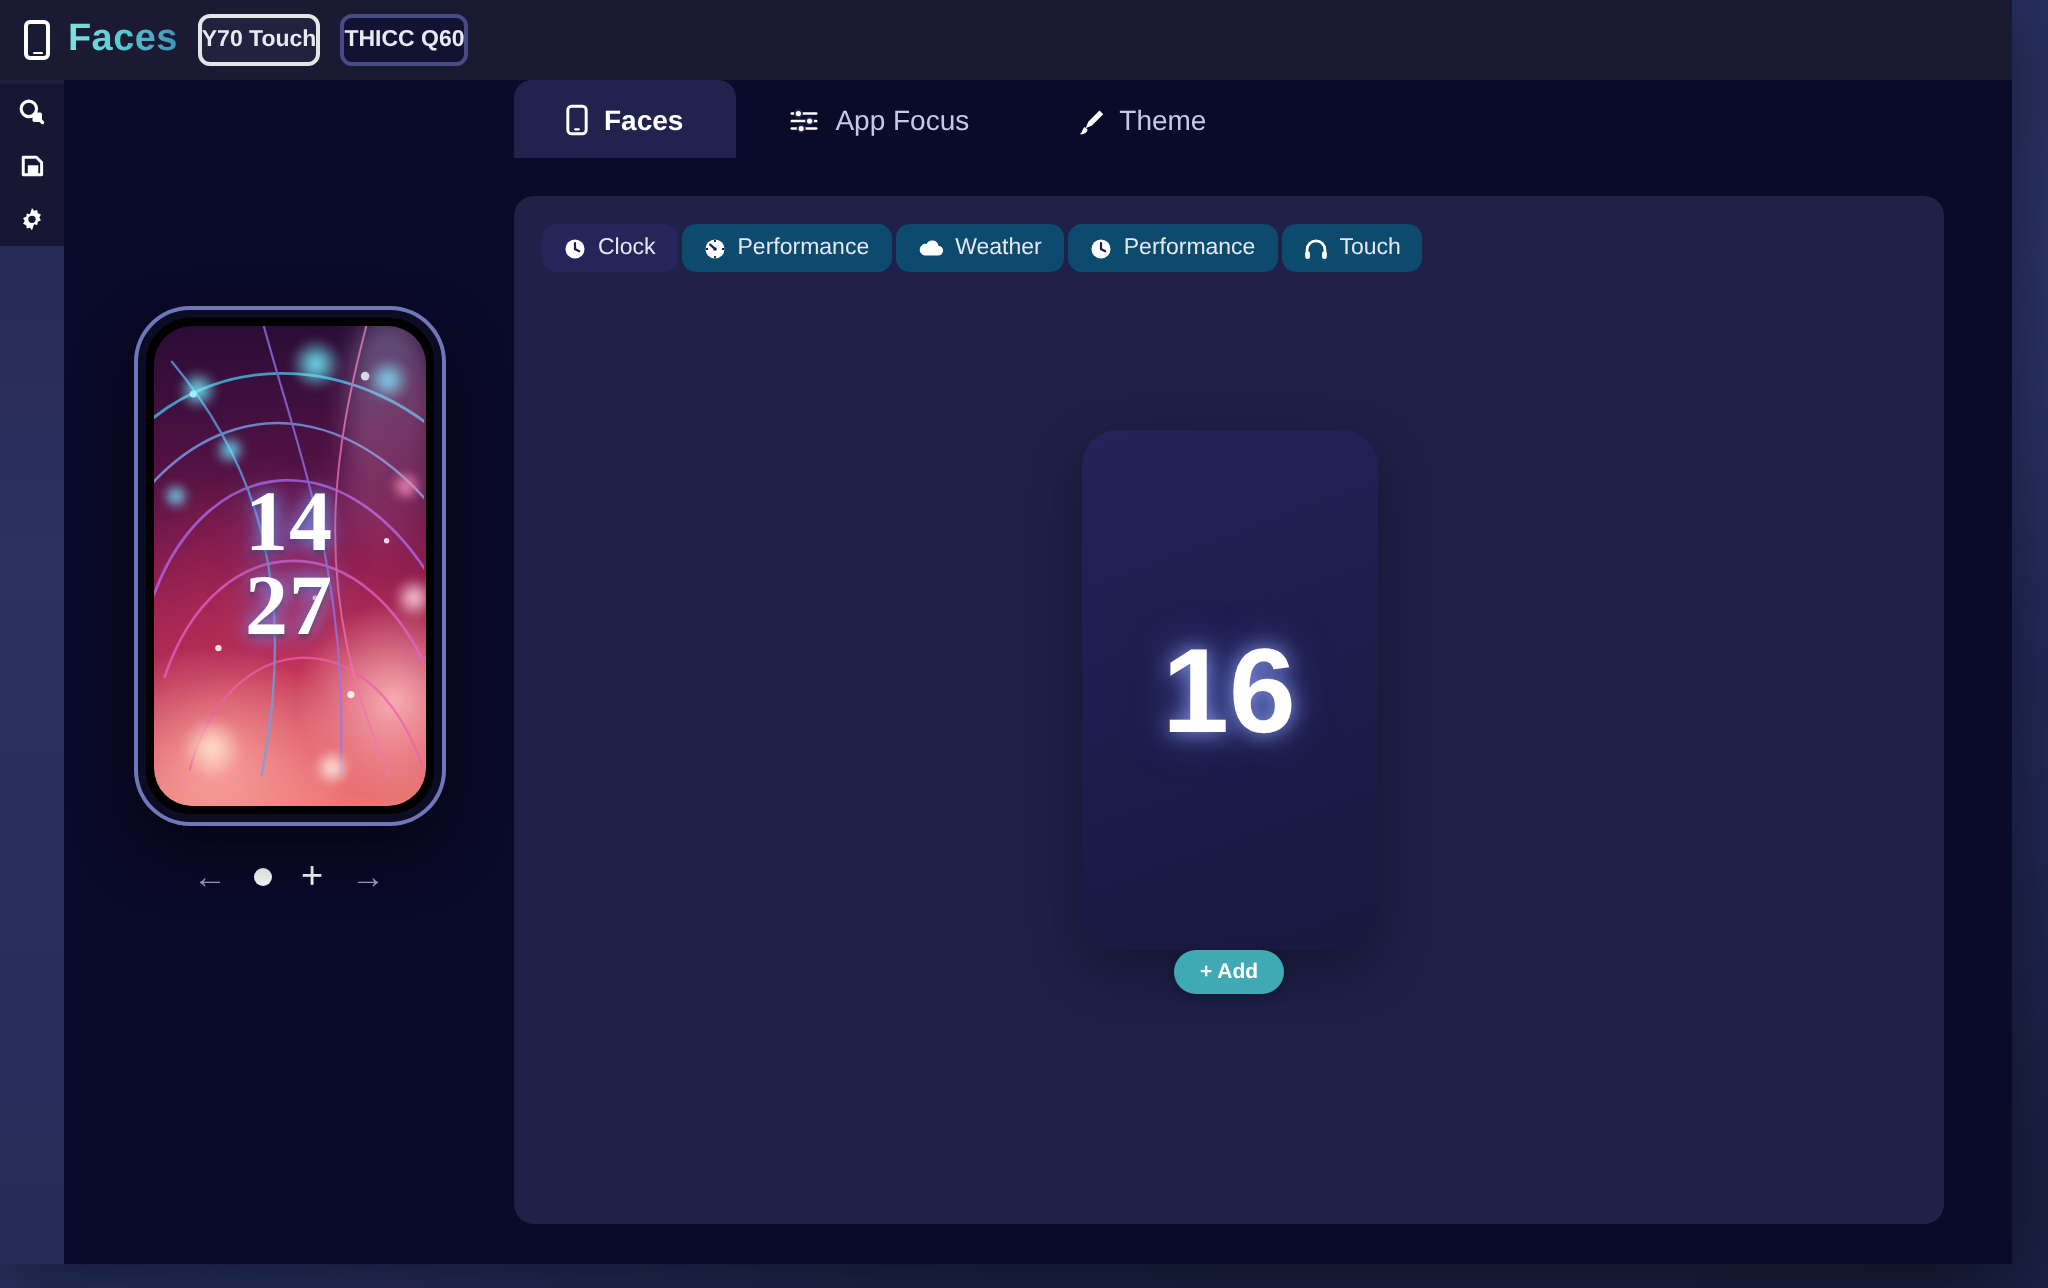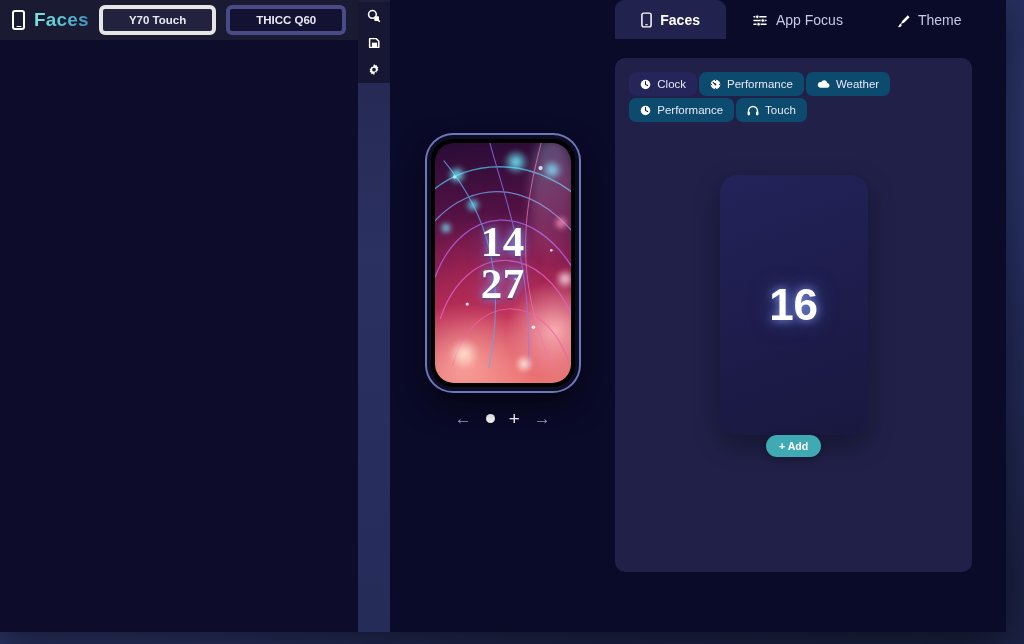--- a/index.html
+++ b/index.html
@@ -23,21 +23,21 @@
       radial-gradient(520px 380px at 8% 95%, rgba(70,85,160,.25), rgba(0,0,0,0) 70%);
     pointer-events:none;
   }
 
   
   .window{
     position:absolute; left:0; top:0; width:1006px; height:632px;
     background:#0d0d2b;
     box-shadow:0 10px 40px rgba(0,0,0,.55);
     overflow:hidden;
-    display:flex; flex-direction:row;
+    display:flex; flex-direction:column;
   }
 
   
   .header{
     height:40px; flex:0 0 40px;
     background:#1b1a33;
     display:flex; align-items:center; gap:10px;
     padding:0 12px;
     position:relative; z-index:5;
   }
@@ -51,22 +51,22 @@
     content:""; position:absolute; left:50%; transform:translateX(-50%);
     bottom:1px; width:5px; height:1.5px; background:#fff; border-radius:1px;
   }
   .brand-name{
     font-size:19px; font-weight:bold; letter-spacing:.2px;
     background:linear-gradient(100deg,#7fe3e0 0%, #63cfd4 40%, #3d8fb8 100%);
     -webkit-background-clip:text; background-clip:text; color:transparent;
   }
   .dev-btn{
     font-size:11.5px; font-weight:bold; color:#e9e9f5;
-    padding:5px 26px; border-radius:6px;
-    border:4px solid #e5e5e5; background:#22213e;
+    padding:5px 0; border-radius:6px;
+    border:2px solid #e5e5e5; background:#22213e;
     line-height:1.1; cursor:pointer; white-space:nowrap;
   }
   .dev-btn.sel{ background:#131233; border-color:#4a4a86; }
 
   
   .body-row{ flex:1; display:flex; min-height:0; position:relative; }
 
   
   .sidebar{
     width:32px; flex:0 0 32px;
@@ -171,21 +171,21 @@
     padding-bottom:50px;
   }
   .face-card{
     width:148px; height:260px;
     background:linear-gradient(160deg,#24235a 0%, #1d1c4b 55%, #191840 100%);
     border-radius:18px;
     box-shadow:0 10px 26px rgba(0,0,0,.35);
     display:flex; align-items:center; justify-content:center;
   }
   .face-time{
-    color:#ffffff; font-size:44px; font-weight:bold; line-height:.95;
+    color:#ffffff; font-size:60px; font-weight:bold; line-height:.95;
     text-align:left;
     text-shadow:0 0 10px rgba(150,170,255,.85), 0 0 22px rgba(110,140,255,.5);
   }
   .add-btn{
     background:#3fa9b4; color:#ffffff;
     font-size:10.5px; font-weight:bold;
     padding:5px 13px; border-radius:11px;
     border:none; cursor:pointer;
     box-shadow:0 2px 6px rgba(0,0,0,.3);
   }

